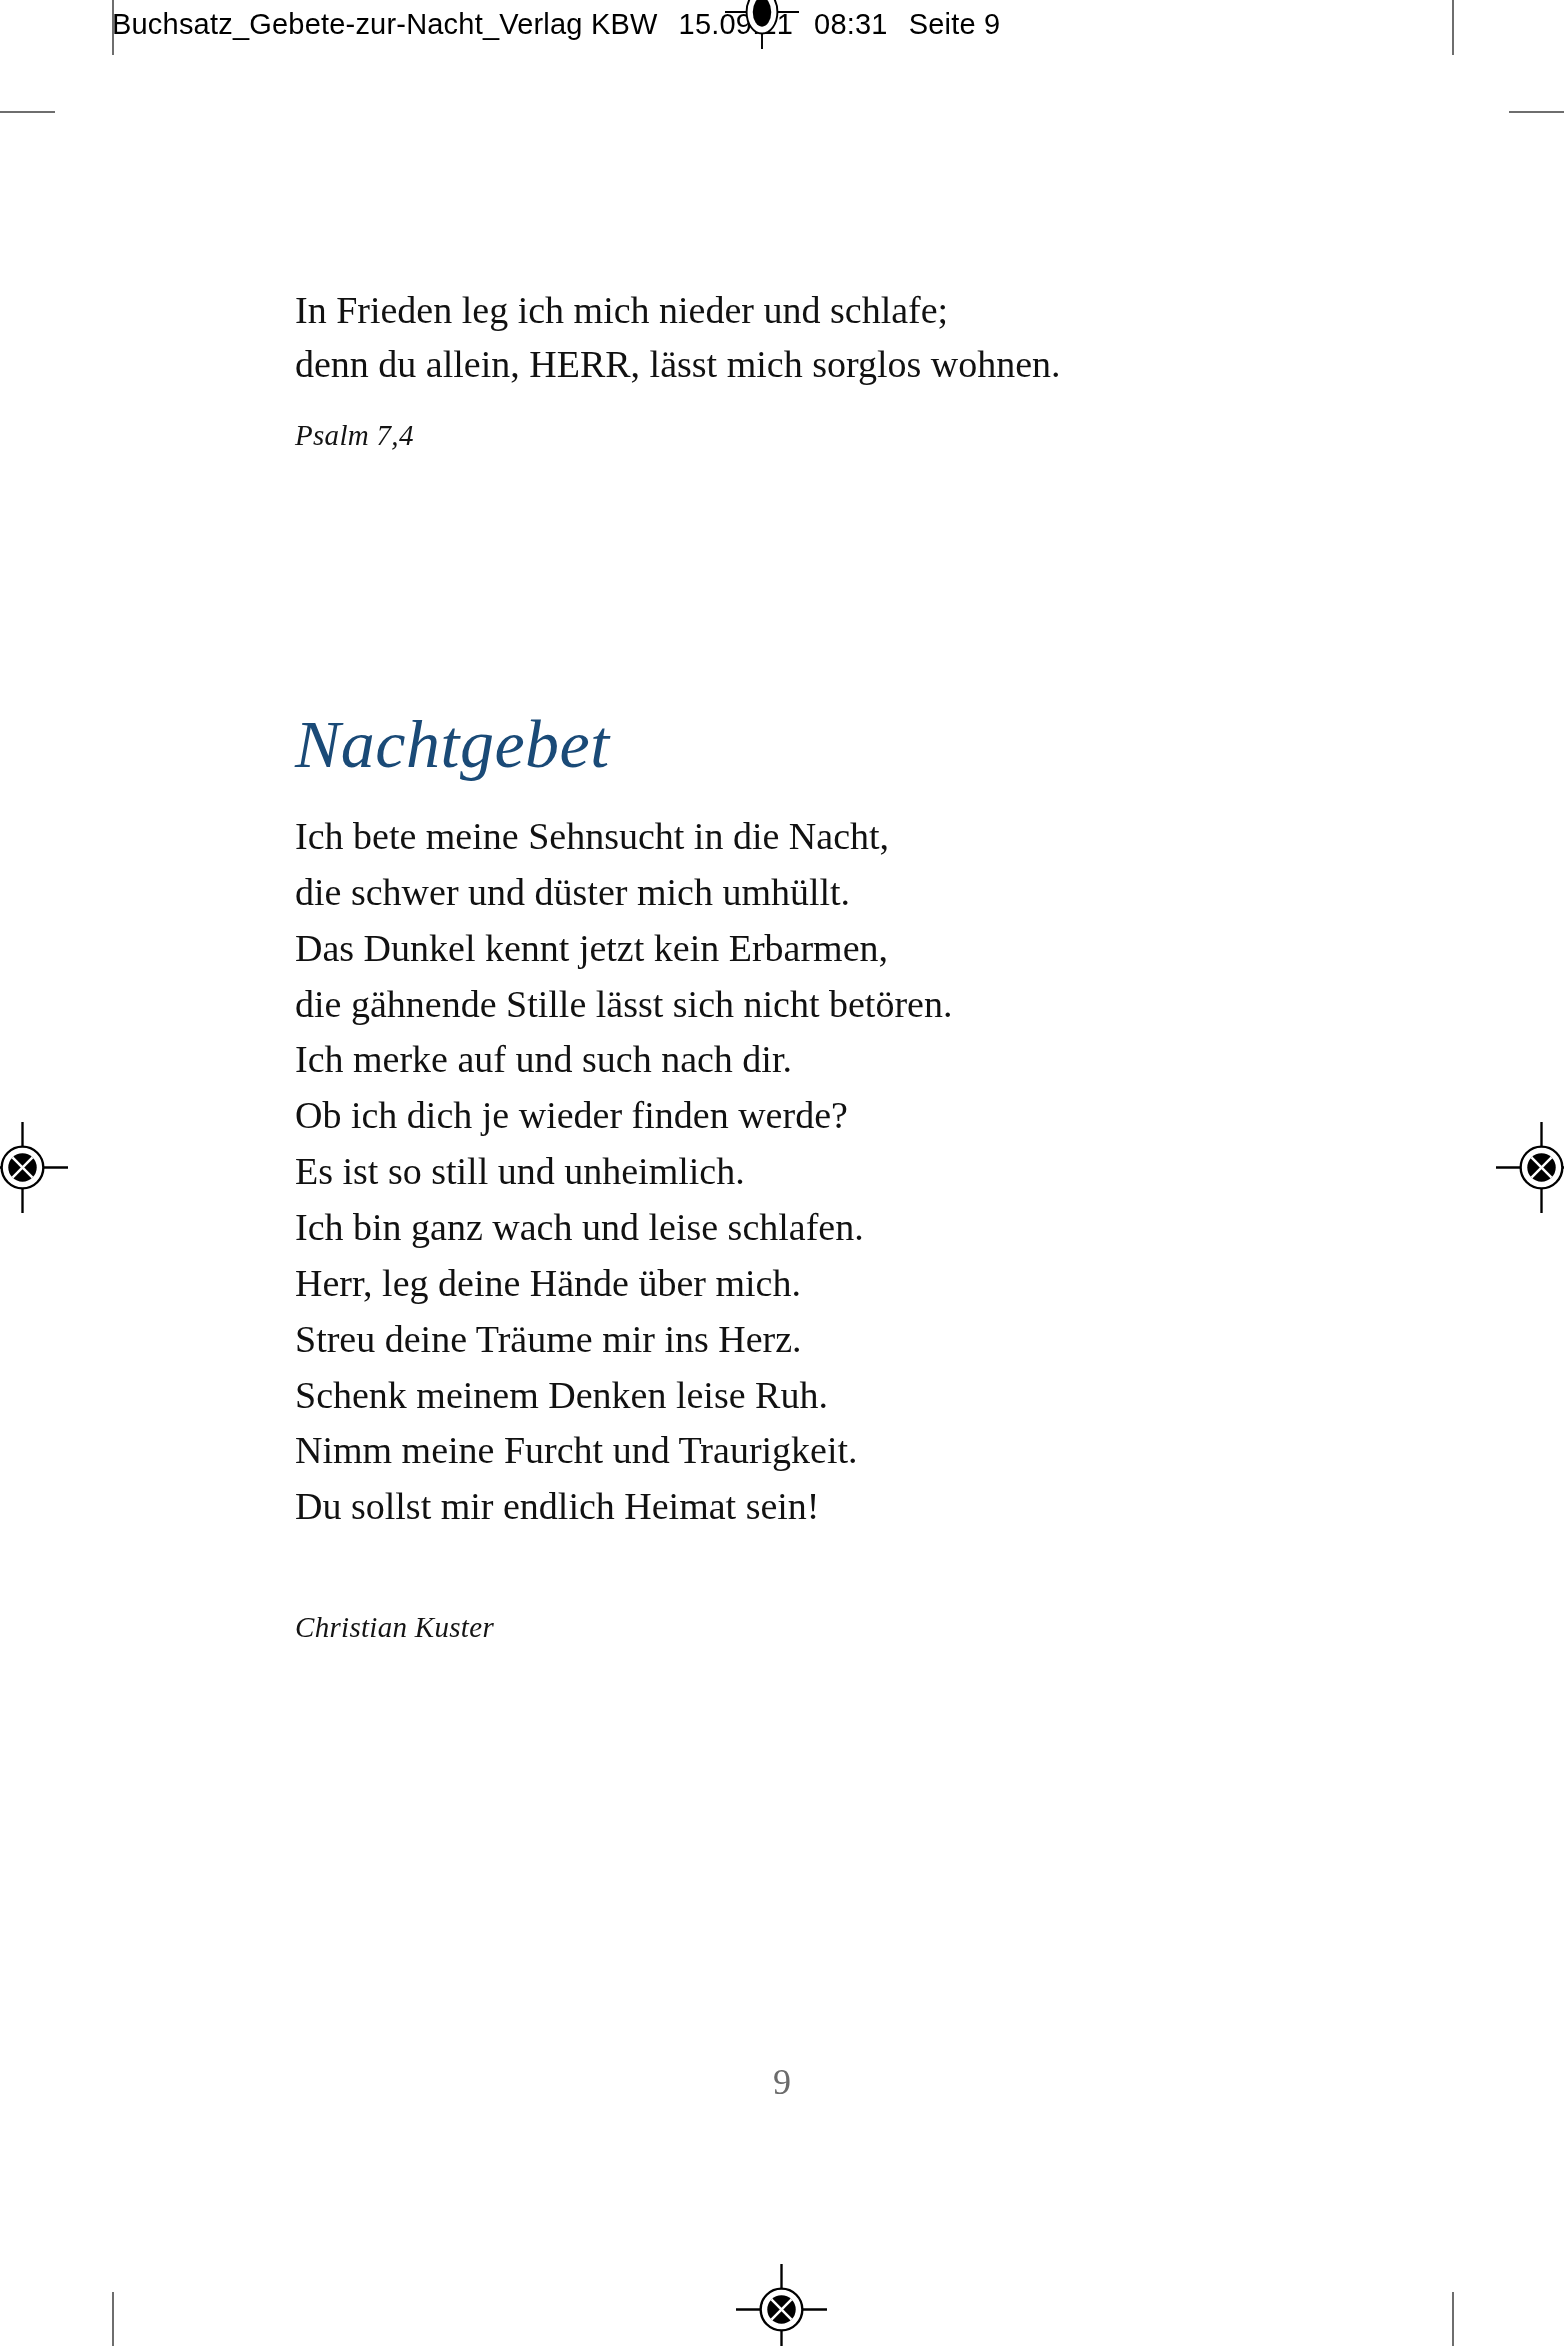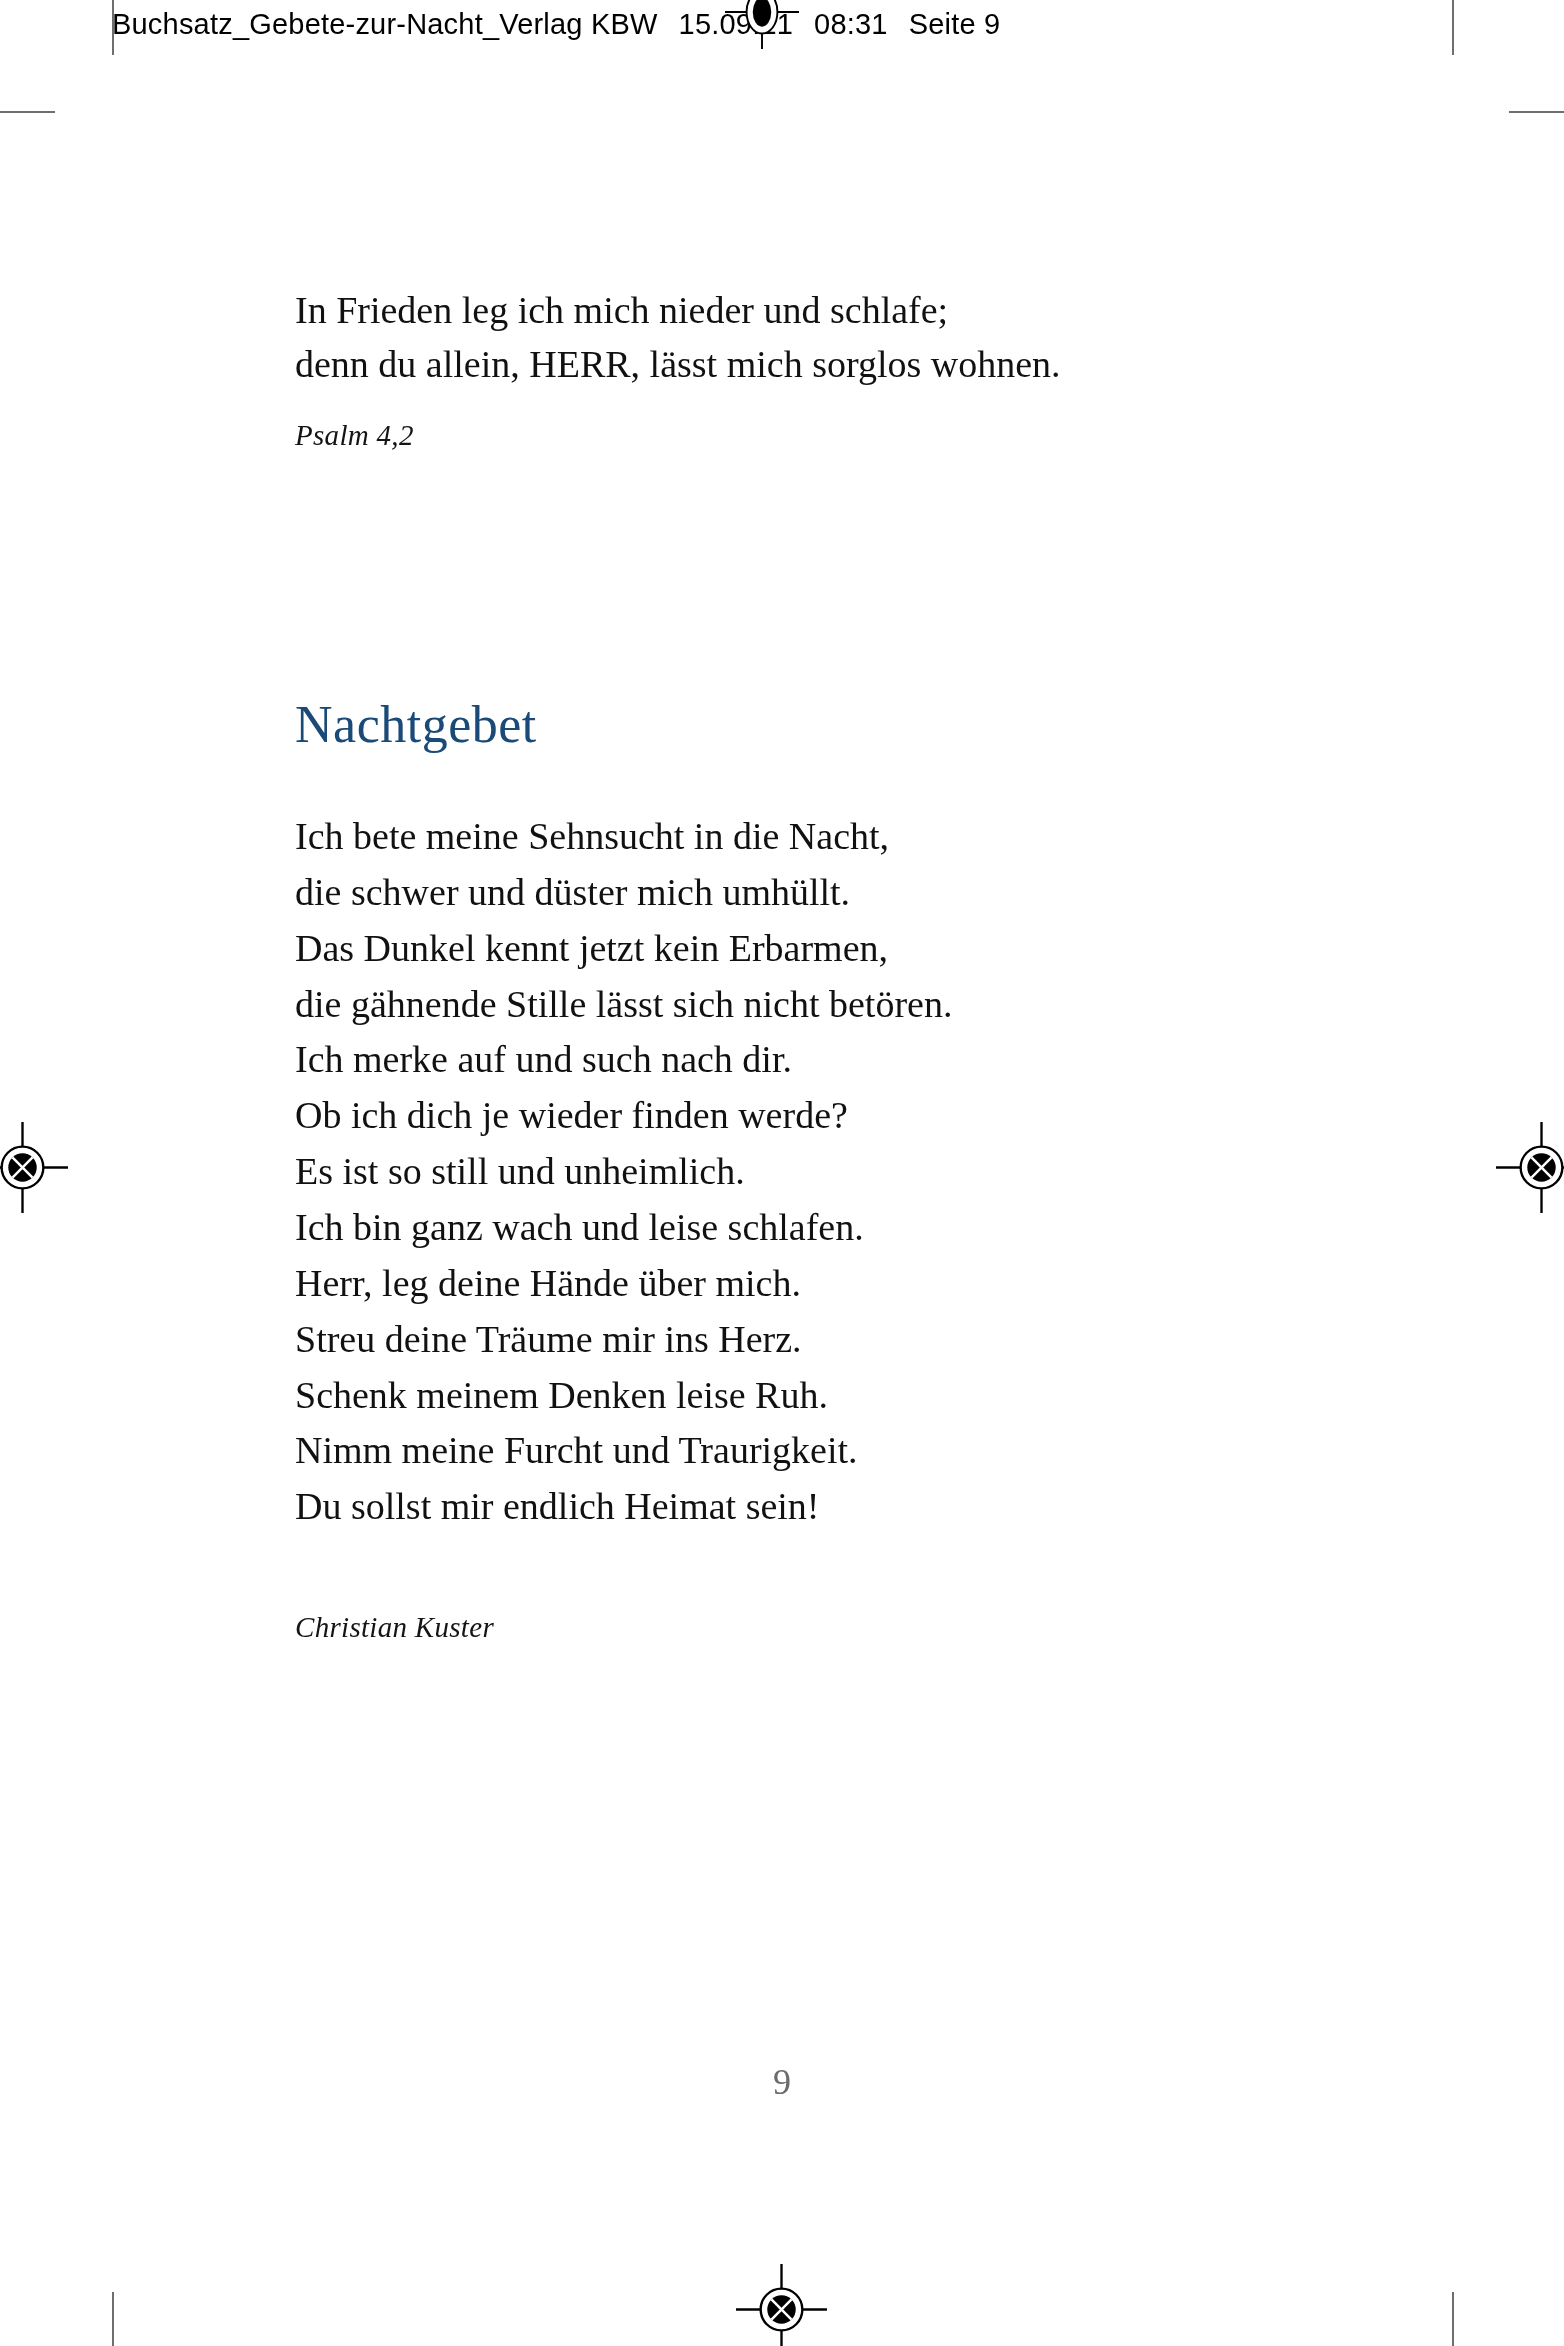--- a/index.html
+++ b/index.html
@@ -96,21 +96,22 @@
     font-size: 29px;
     font-style: italic;
     color: #141414;
     letter-spacing: 0.3px;
   }
 
   .heading {
     position: absolute;
     top: 664px;
     left: 0;
-    font-size: 52px;
+    font-size: 68px;
+    font-style: italic;
     font-weight: 400;
     color: #1a4a77;
     letter-spacing: 0.5px;
     line-height: 1;
   }
 
   .prayer {
     position: absolute;
     top: 809px;
     left: 0;
@@ -201,21 +202,21 @@
     </svg>
   </div>
 
   <div class="content">
 
     <div class="verse">
       <span class="line">In Frieden leg ich mich nieder und schlafe;</span>
       <span class="line">denn du allein, HERR, lässt mich sorglos wohnen.</span>
     </div>
 
-    <div class="source">Psalm 4,2</div>
+    <div class="source">Psalm 7,4</div>
 
     <h1 class="heading">Nachtgebet</h1>
 
     <div class="prayer">
       <span class="line">Ich bete meine Sehnsucht in die Nacht,</span>
       <span class="line">die schwer und düster mich umhüllt.</span>
       <span class="line">Das Dunkel kennt jetzt kein Erbarmen,</span>
       <span class="line">die gähnende Stille lässt sich nicht betören.</span>
       <span class="line">Ich merke auf und such nach dir.</span>
       <span class="line">Ob ich dich je wieder finden werde?</span>

